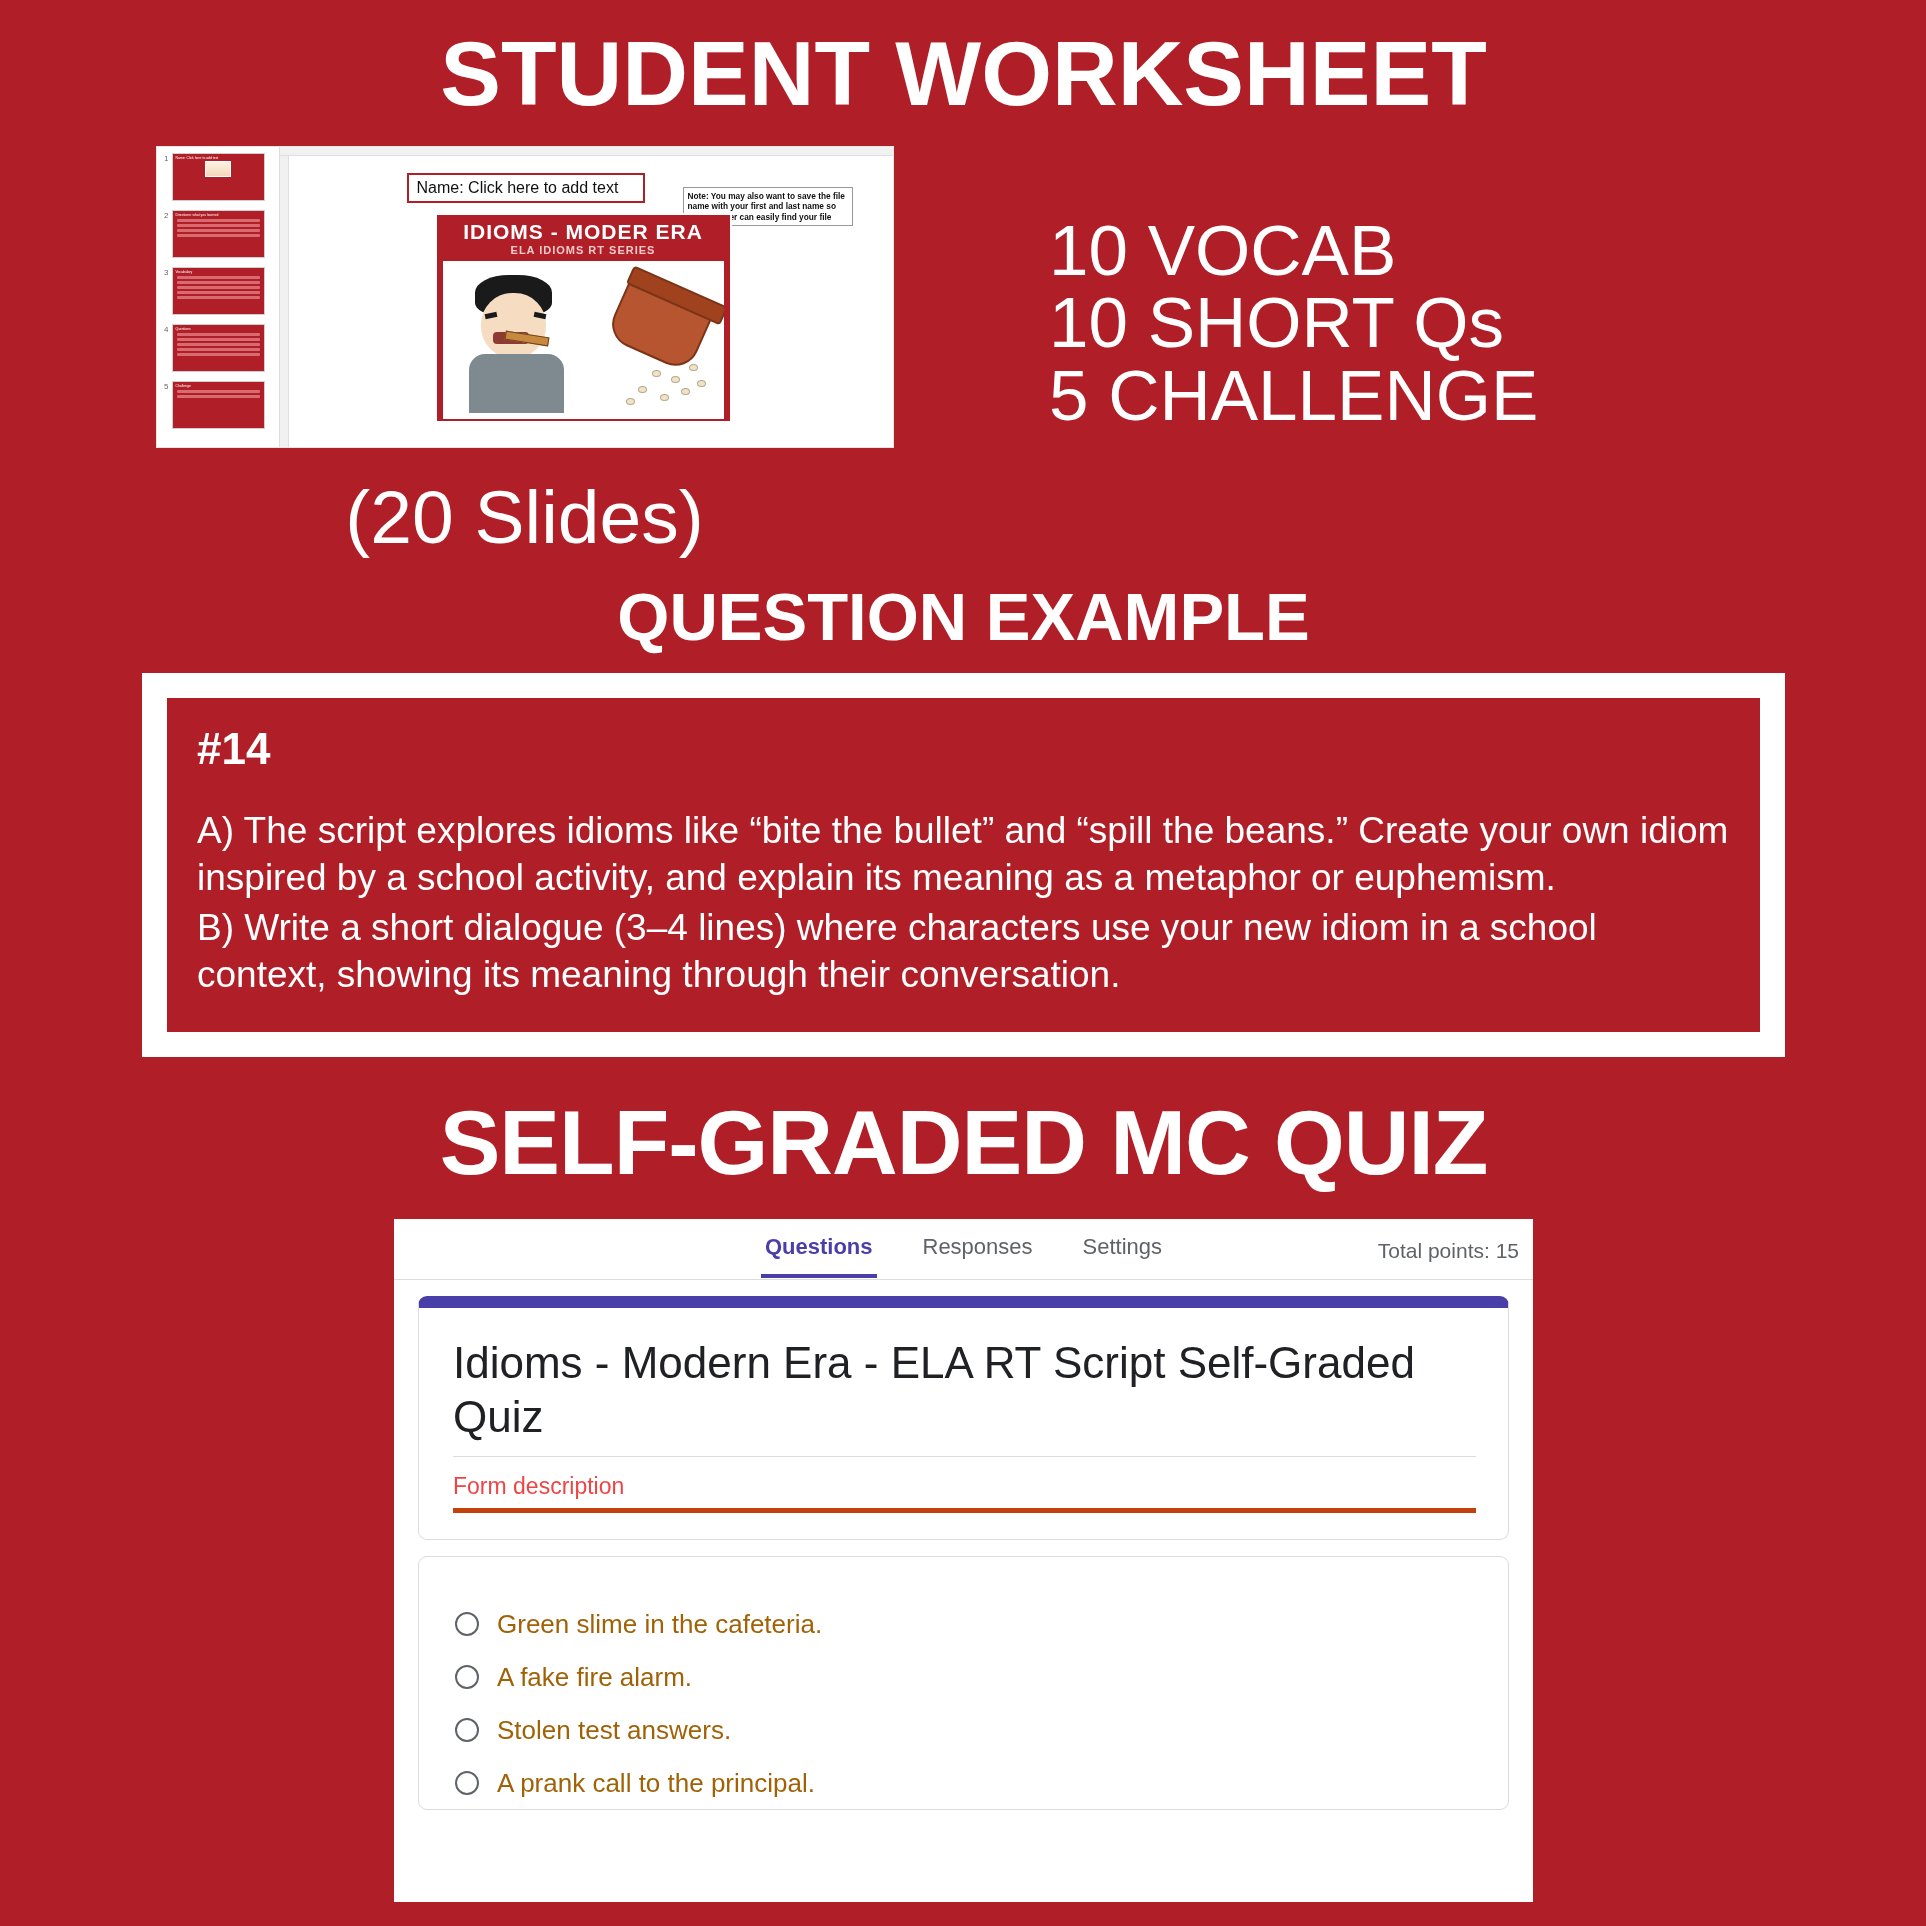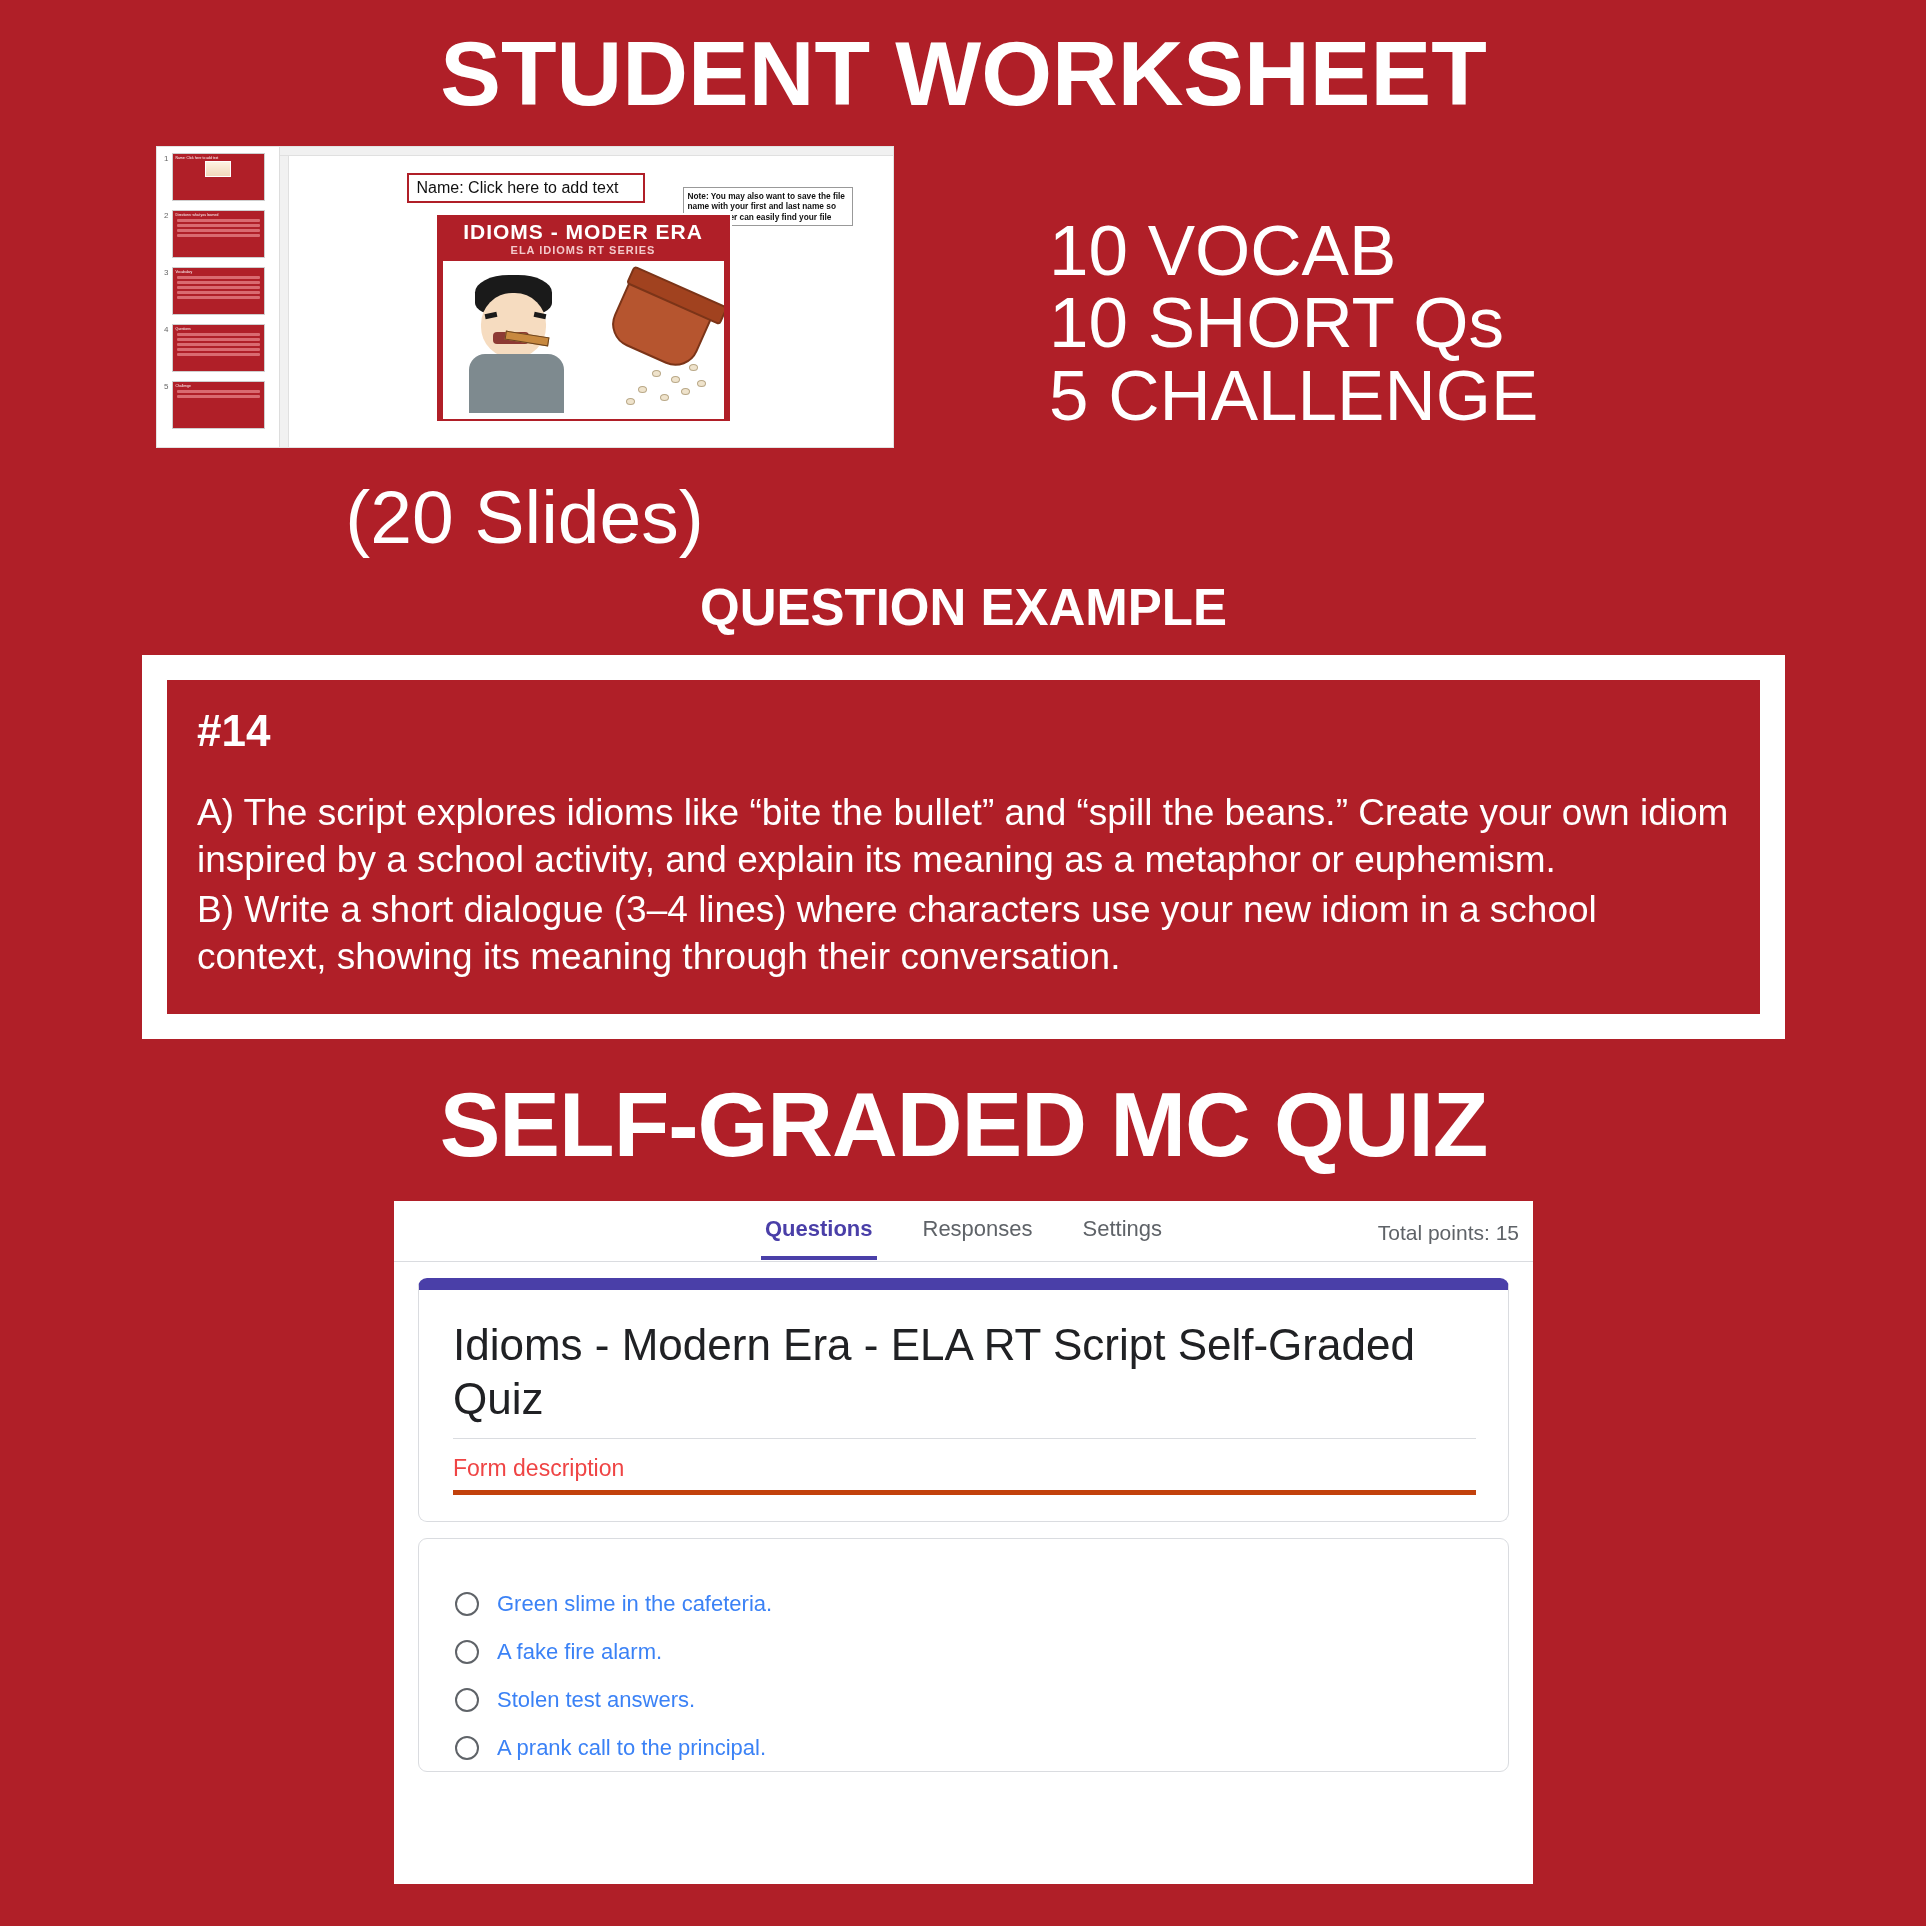--- a/index.html
+++ b/index.html
@@ -186,21 +186,21 @@
   .slides-caption {
     color: #ffffff;
     font-size: 75px;
     font-weight: 300;
     margin-top: 26px;
     letter-spacing: 0px;
   }
 
   
   #question-example-title {
-    font-size: 51px;
+    font-size: 67px;
     margin-top: 18px;
     letter-spacing: 0px;
   }
   .q-frame {
     margin: 18px auto 12px auto;
     width: 1643px;
     background: #ffffff;
     padding: 20px;
   }
   .q-inner {
@@ -277,21 +277,21 @@
   }
   .card.question {
     border-top: 1px solid #dadce0;
     padding: 30px 34px 10px 34px;
   }
   .q-text { font-size: 23px; color: #202124; }
   .q-req { color: #d93025; font-size: 20px; }
   .option {
     display: flex; align-items: center; gap: 18px;
     padding: 22px 0 0 2px;
-    font-size: 22px; color: #3b82f6;
+    font-size: 26px; color: #a16207;
   }
   .radio {
     width: 24px; height: 24px; border: 2px solid #5f6368;
     border-radius: 50%; flex: 0 0 auto;
   }
 </style>
 </head>
 <body>
 
 <div class="headline" id="student-worksheet-title">STUDENT WORKSHEET</div>

